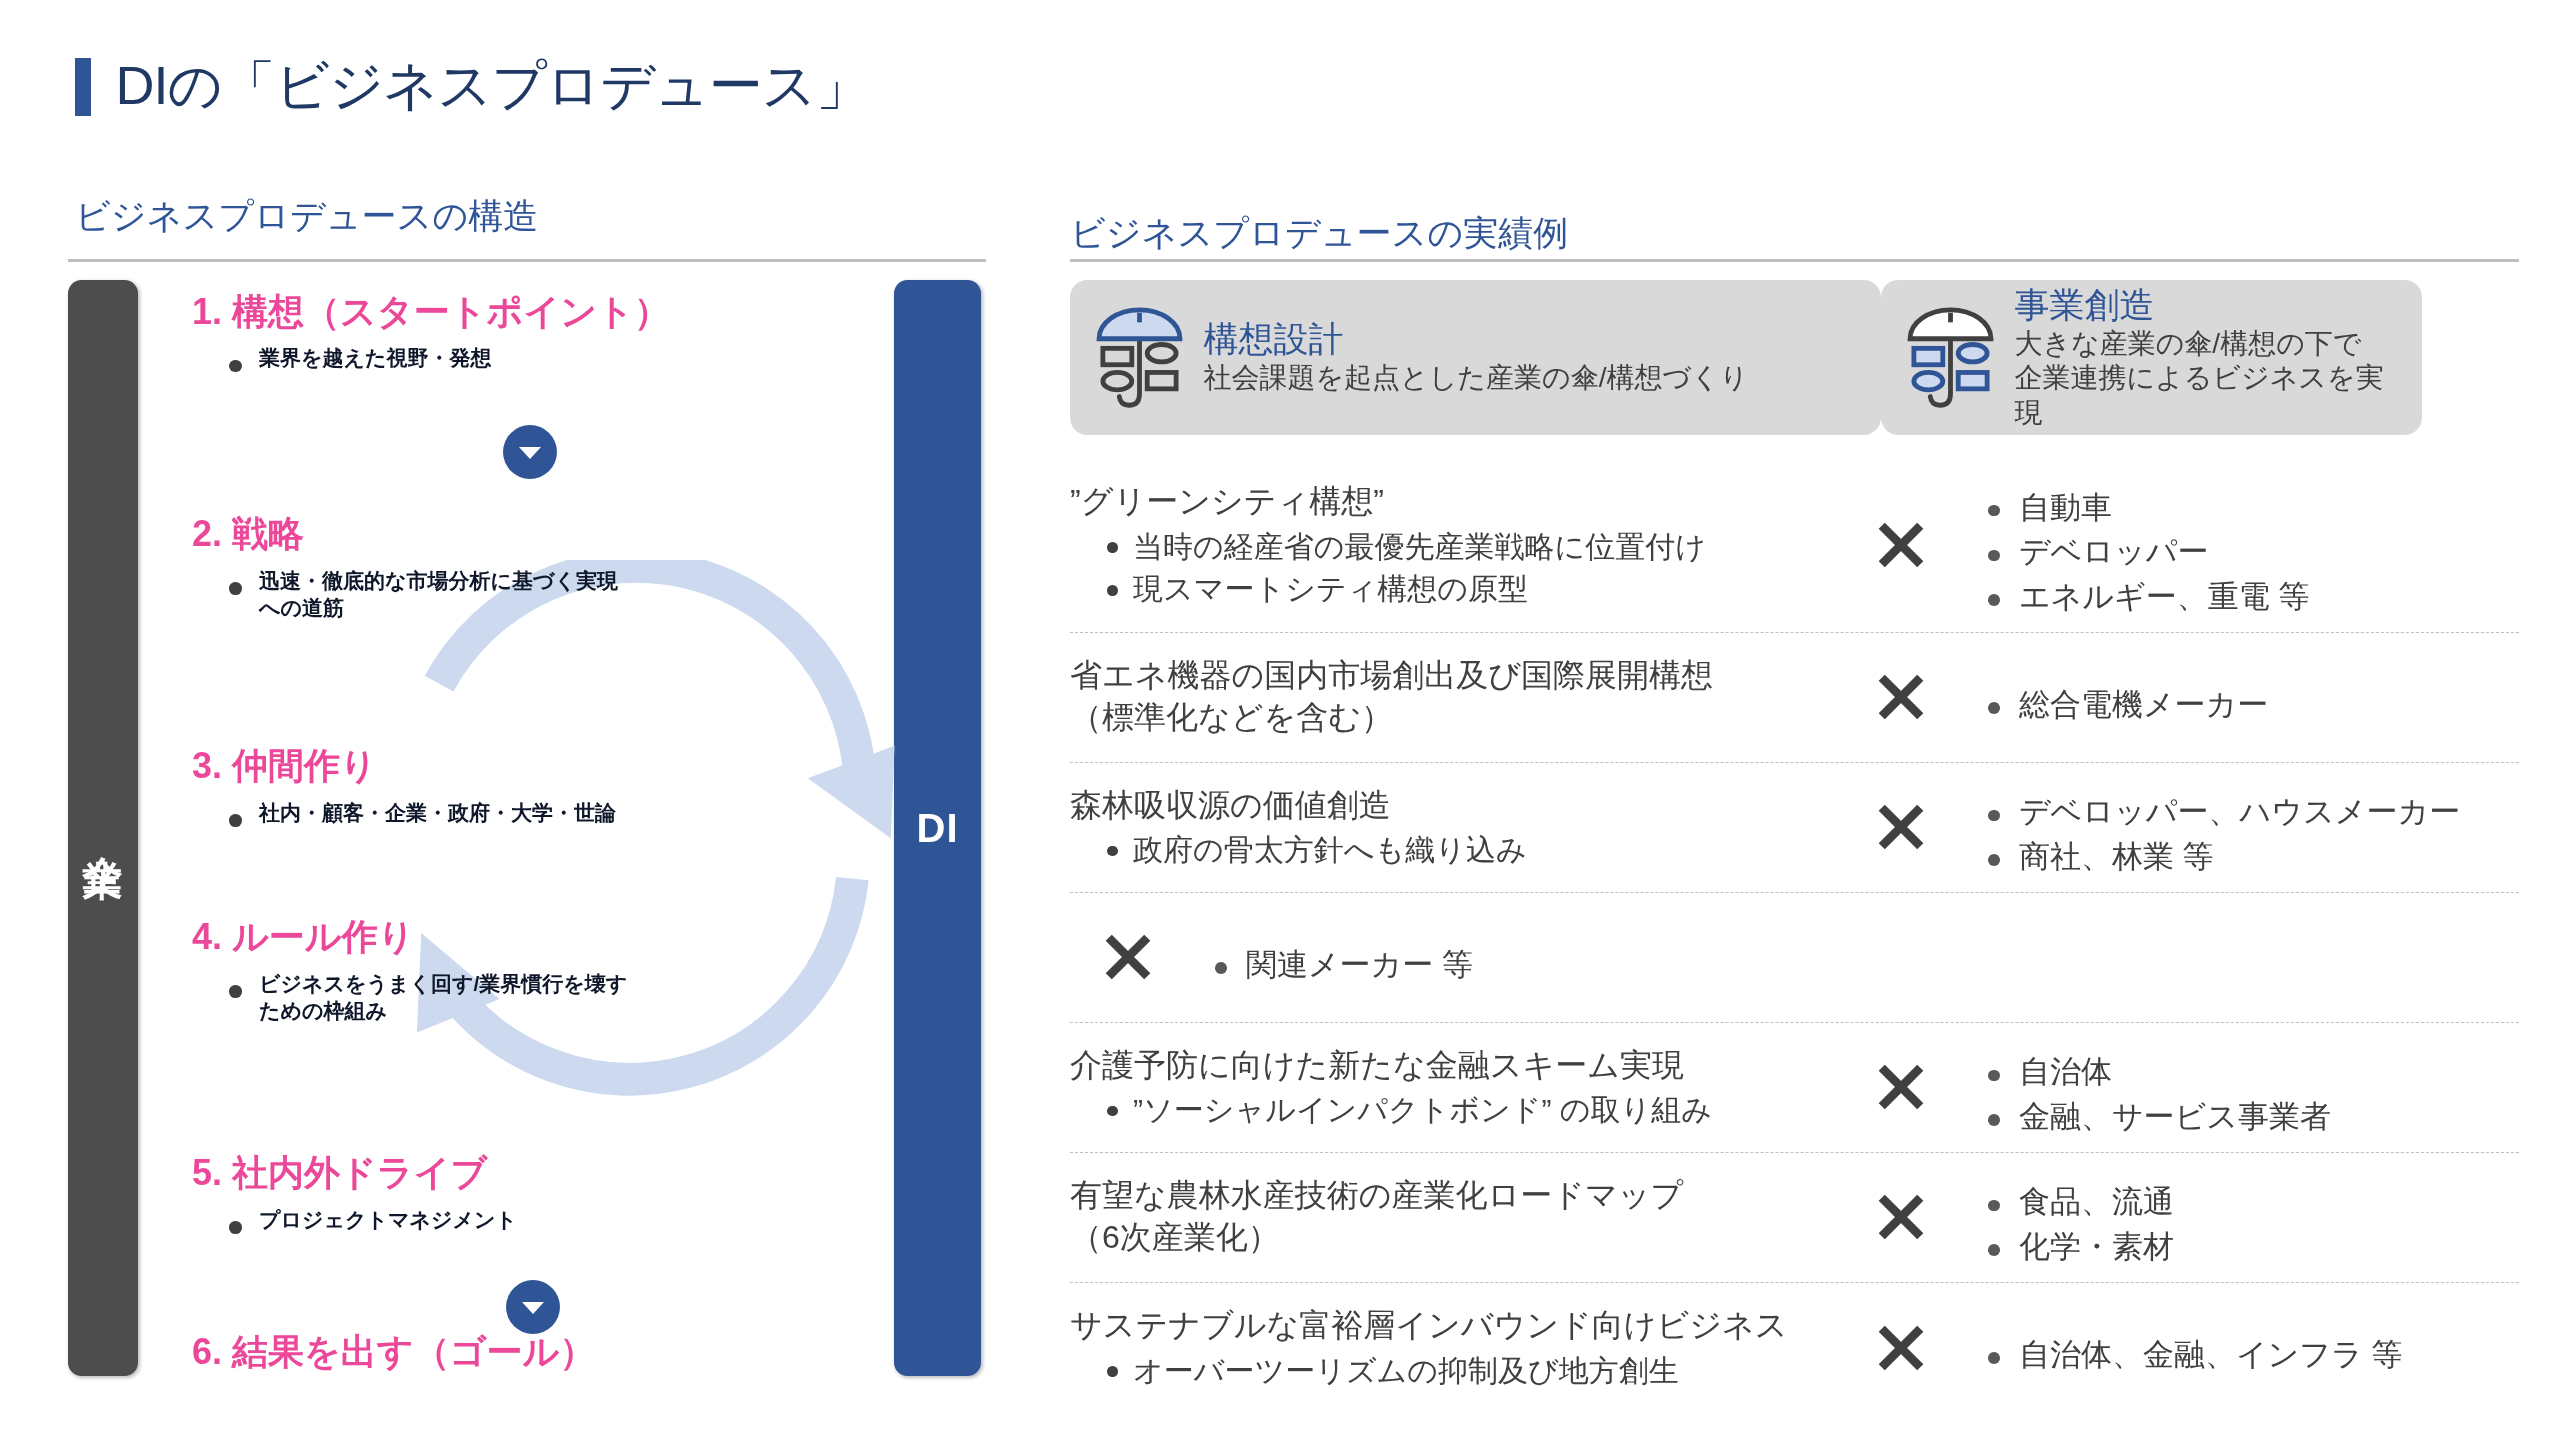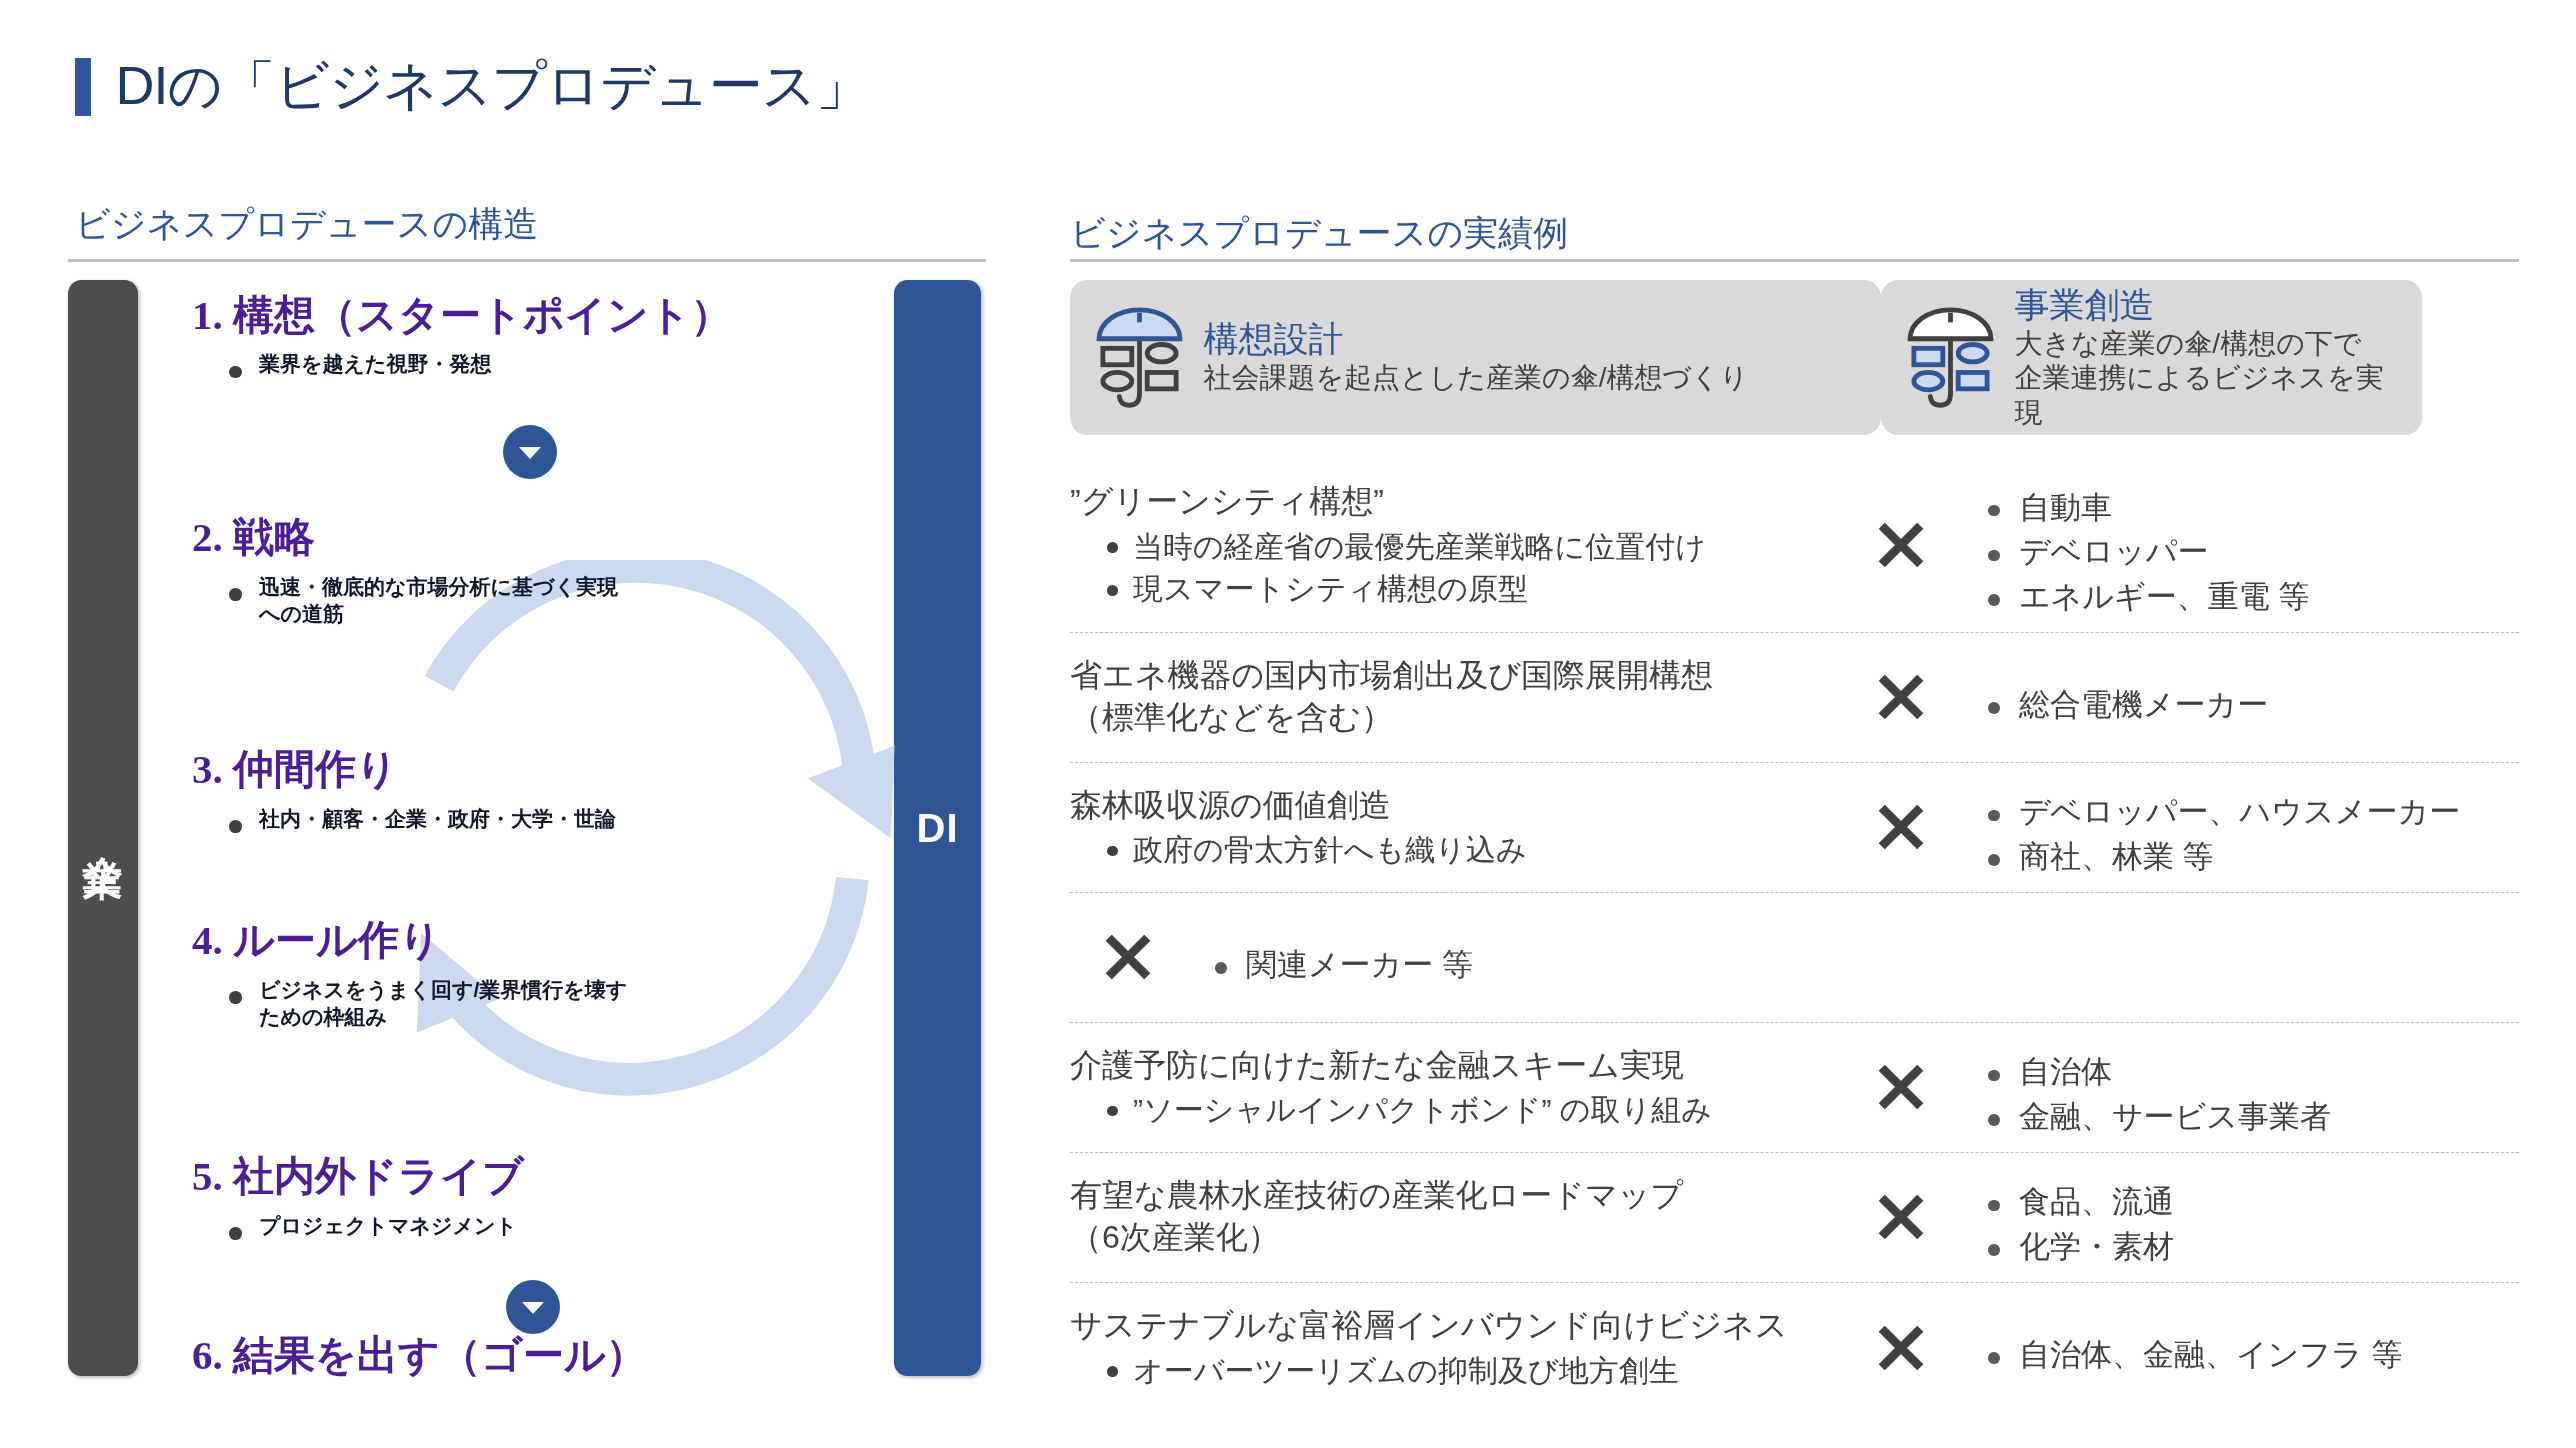--- a/index.html
+++ b/index.html
@@ -114,25 +114,24 @@
     left: 124px;
     top: 0px;
     width: 695px;
   }
   .step {
     position: absolute;
     left: 0;
     width: 676px;
   }
   .step-title {
-    font-size: 41px;
+    font-size: 36px;
     font-weight: 700;
-    color: #4c1d95;
+    color: #ec4899;
     white-space: nowrap;
-    font-family: Liberation Serif, serif;
   }
   .step-bullet {
     display: flex;
     align-items: flex-start;
     margin-top: 7.7px;
     margin-left: 37px;
   }
   .step-bullet .dot {
     flex: 0 0 auto;
     width: 12.6px;
@@ -285,21 +284,21 @@
 </head>
 <body>
 
 <div id="slide">
 
   <div class="title-row">
     <div class="title-bar"></div>
     <div class="title-text">DIの「ビジネスプロデュース」</div>
   </div>
 
-  <div class="section-head" style="left:75px; top:201px;">ビジネスプロデュースの構造</div>
+  <div class="section-head" style="left:75px; top:193px;">ビジネスプロデュースの構造</div>
   <div class="section-rule" style="left:68px; top:259px; width:918px;"></div>
 
   <div class="section-head" style="left:1070px; top:210px;">ビジネスプロデュースの実績例</div>
   <div class="section-rule" style="left:1070px; top:259px; width:1449px;"></div>
 
   <div id="left-panel">
 
     <div class="vbar" id="company-bar">
       <span class="vbar-label-vertical">企業</span>
     </div>

